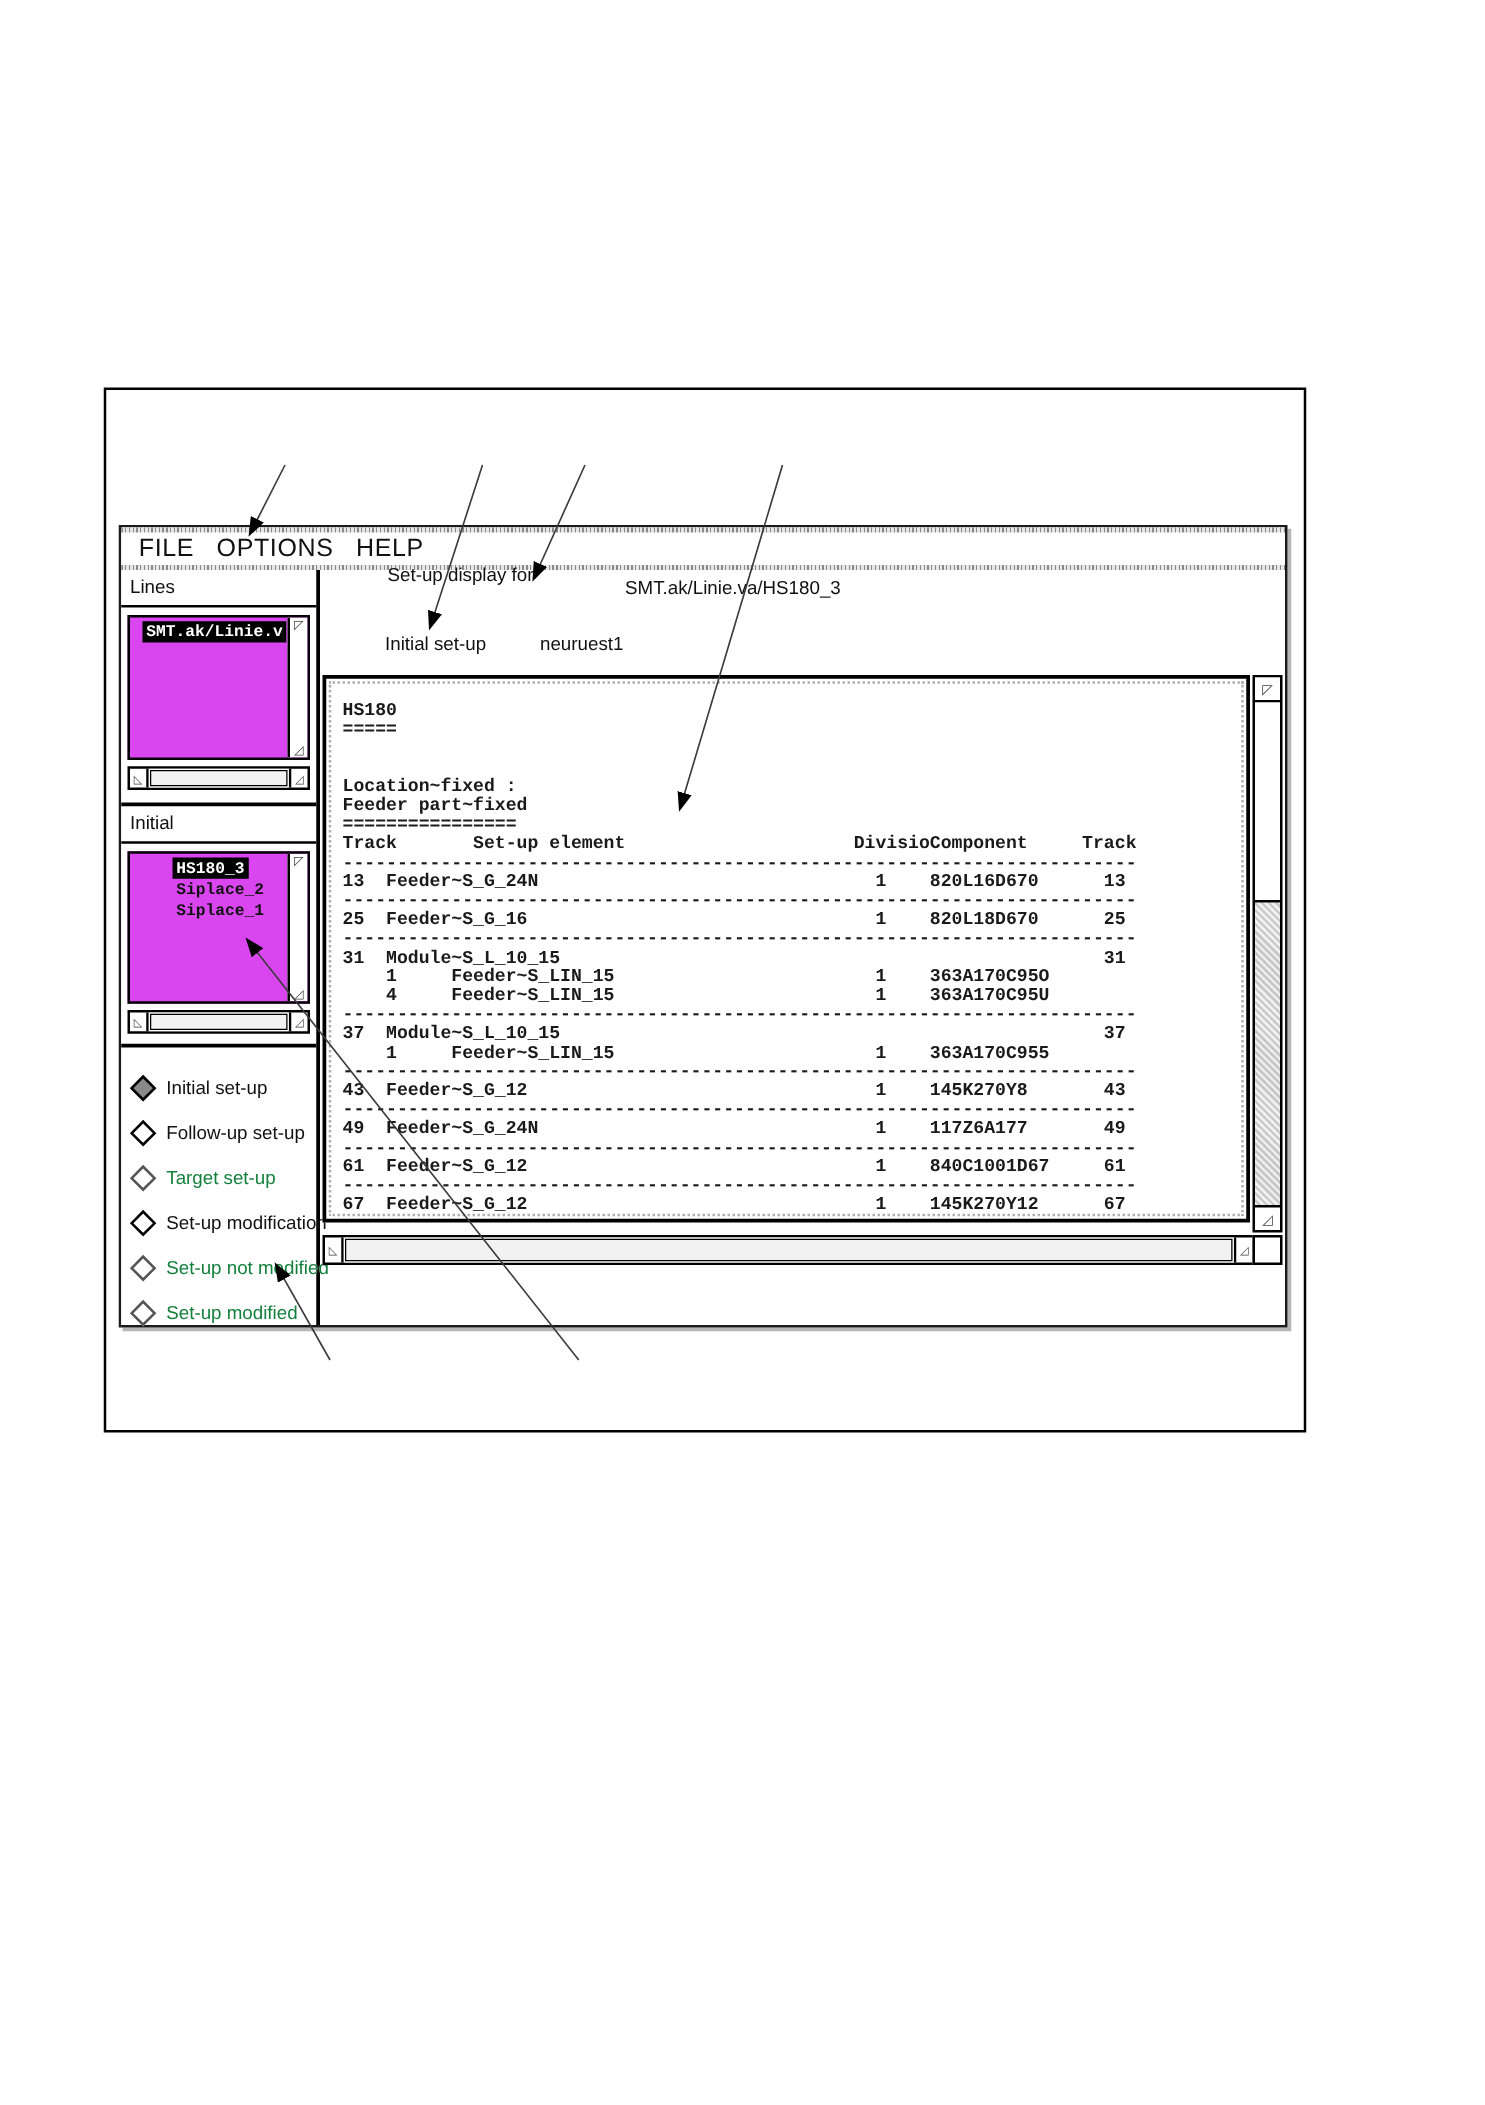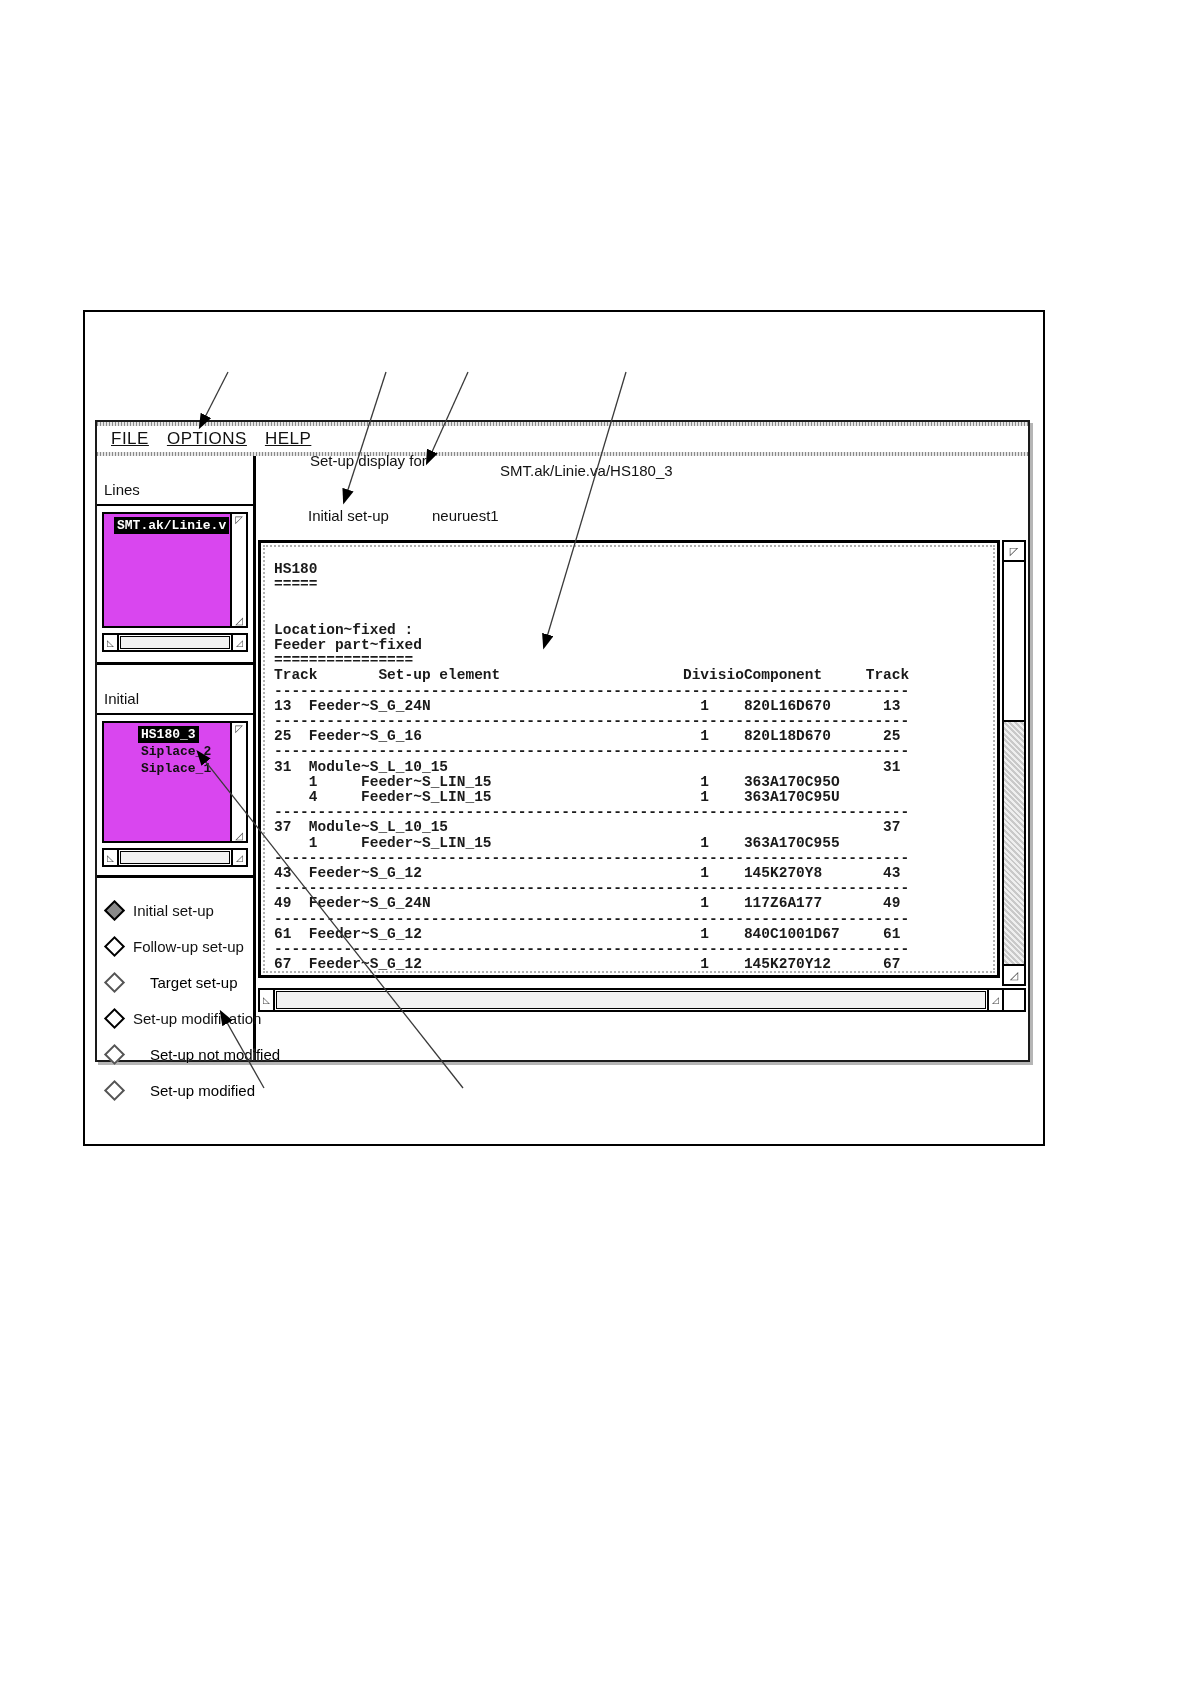--- a/index.html
+++ b/index.html
@@ -14,26 +14,26 @@
   .app-window{left:95px;top:420px;width:931px;height:638px;border:2px solid #1a1a1a;background:#fff;
               box-shadow:3px 3px 0 #b5b5b5;}
 
   
   .menubar{left:0;top:0;right:0;height:34px;background:#fff;}
   .menubar::before,.menubar::after{content:"";position:absolute;left:0;right:0;height:4px;
      background:repeating-linear-gradient(90deg,#8a8a8a 0 1px,#e6e6e6 1px 3px);}
   .menubar::before{top:0;}
   .menubar::after{bottom:0;}
   .menu-items{position:absolute;left:12px;top:4px;bottom:4px;display:flex;align-items:center;gap:14px;}
-  .menu-item{font-size:17px;letter-spacing:.5px;padding:1px 2px;cursor:default;text-decoration:underline;}
+  .menu-item{font-size:20px;letter-spacing:.5px;padding:1px 2px;cursor:default;}
 
   
   .left-col{left:0;top:34px;bottom:0;width:156px;border-right:3px solid #000;background:#fff;
             display:flex;flex-direction:column;}
-  .sec-label{height:28px;line-height:28px;padding-left:7px;font-size:15px;border-bottom:2px solid #000;flex:0 0 auto;margin-top:20px;}
+  .sec-label{height:28px;line-height:28px;padding-left:7px;font-size:15px;border-bottom:2px solid #000;flex:0 0 auto;}
   .list-wrap{flex:0 0 auto;border-bottom:3px solid #000;padding:6px 5px 5px 5px;}
   .lines-wrap{height:145px;}
   .stations-wrap{height:149px;}
   .listbox{position:relative;border:2px solid #000;background:#d946ef;overflow:hidden;}
   .lines-box{height:112px;}
   .stations-box{height:118px;}
   .list-items{position:absolute;left:0;top:3px;right:16px;}
   .li{font-family:"Liberation Mono","DejaVu Sans Mono",monospace;font-weight:700;font-size:13px;
       line-height:17px;white-space:nowrap;padding:0 3px;margin-left:10px;display:table;cursor:default;}
   .stations-box .li{margin-left:34px;}
@@ -47,21 +47,21 @@
   .hs-right{border-left:2px solid #000;}
   .hs-track{flex:1;position:relative;background:#fff;}
   .hs-thumb{position:absolute;left:1px;right:1px;top:1px;bottom:1px;background:#f2f2f2;border:1px solid #000;}
 
   
   .radio-wrap{flex:1;padding:14px 4px 0 10px;}
   .radio-row{height:36px;display:flex;align-items:center;gap:11px;cursor:default;}
   .diamond{width:11px;height:11px;flex:0 0 auto;border:2px solid #000;transform:rotate(45deg);background:#fff;}
   .radio-row.selected .diamond{background:#8a8a8a;}
   .radio-label{font-size:15px;white-space:nowrap;}
-  .radio-row.disabled .radio-label{color:#000000;text-shadow:0 0 1px #fff;margin-left:17px;}
+  .radio-row.disabled .radio-label{color:#15803d;text-shadow:0 0 1px #fff;}
   .radio-row.disabled .diamond{border-color:#555;}
 
   
   .hdr-text{font-size:15px;white-space:nowrap;}
 
   
   .terminal-box{left:258px;top:540px;width:736px;height:432px;border:3px solid #000;background:#fff;}
   .term-inner{position:absolute;left:2px;top:2px;right:2px;bottom:2px;border:2px dotted #b0b0b0;background:#fff;overflow:hidden;}
   .term-pre{position:absolute;left:9px;top:15px;margin:0;
             font-family:"Liberation Mono","DejaVu Sans Mono",monospace;

